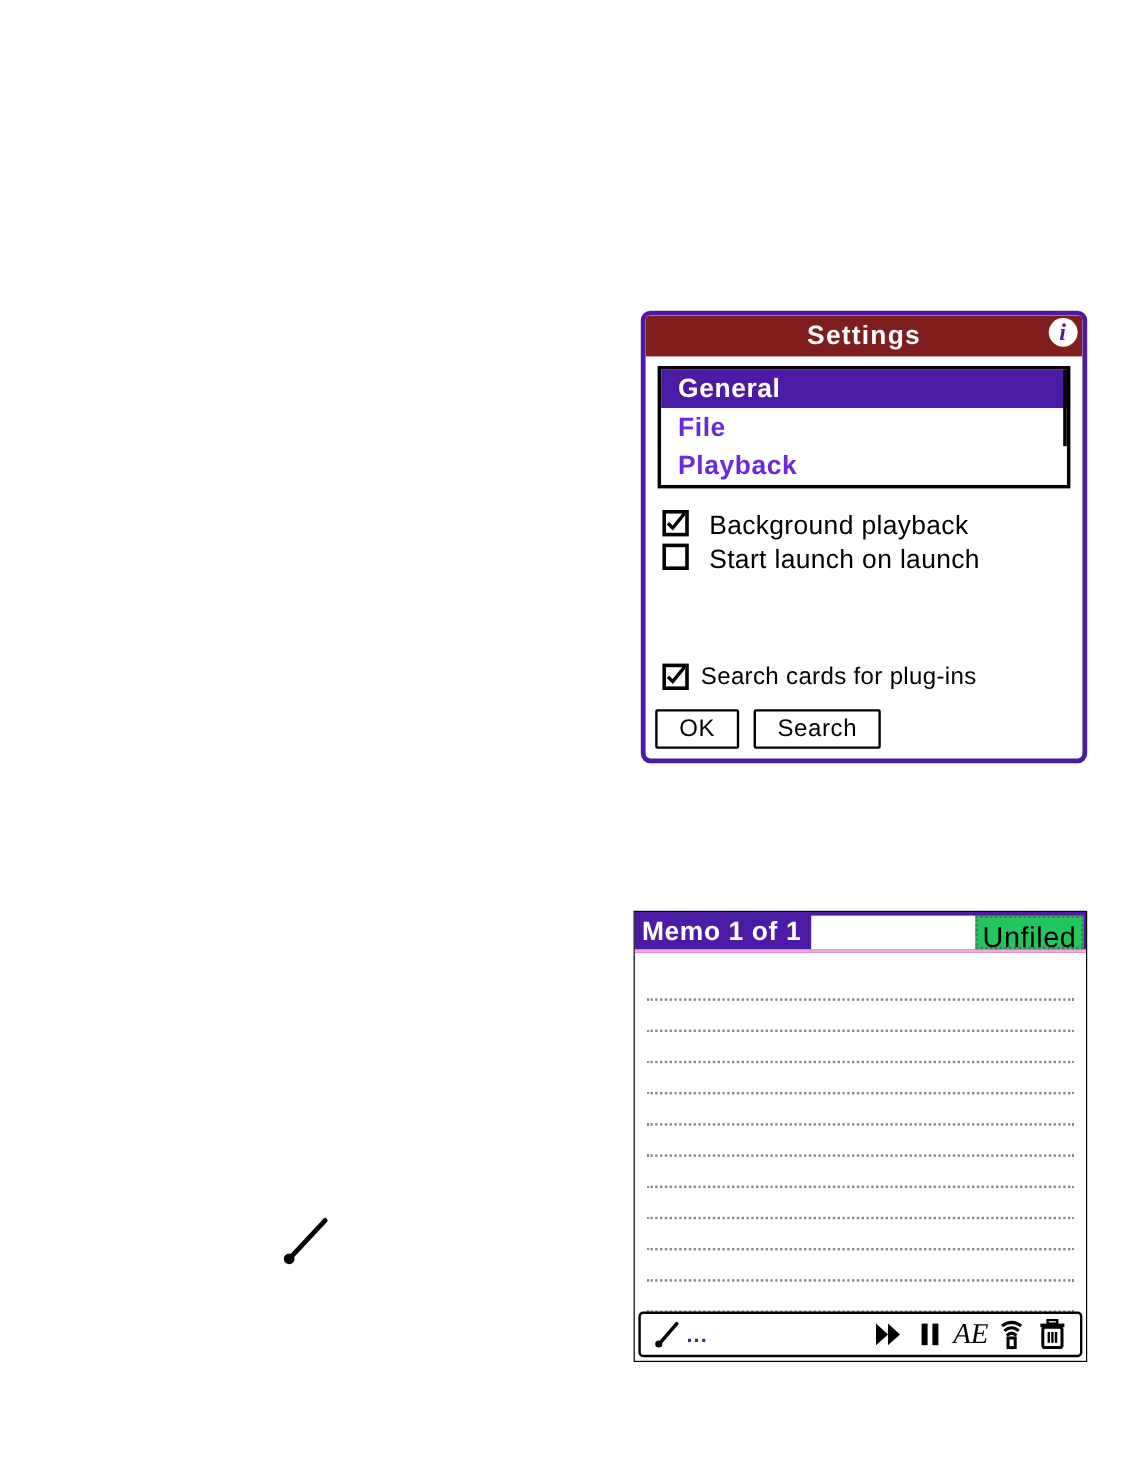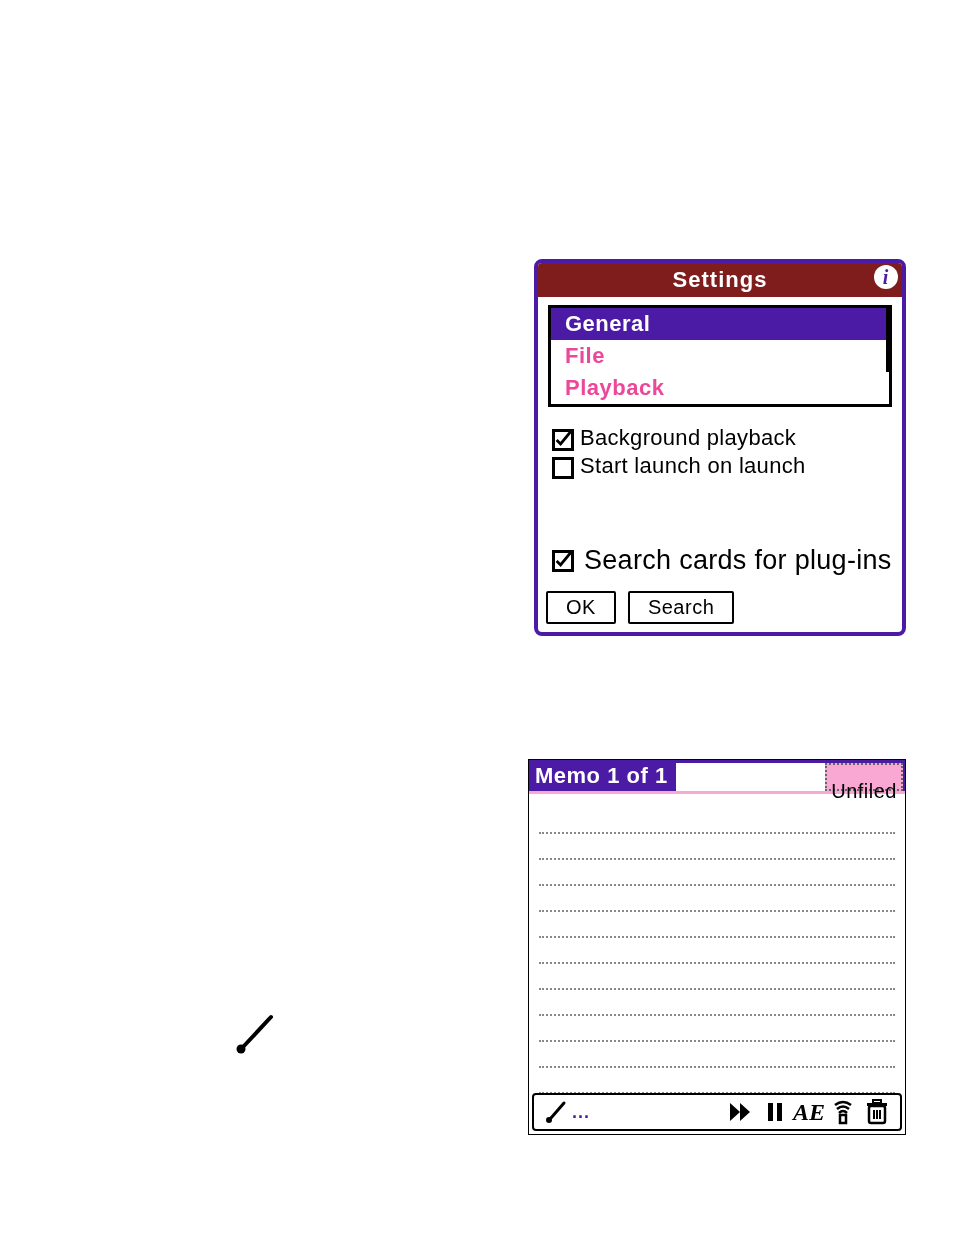--- a/index.html
+++ b/index.html
@@ -59,58 +59,57 @@
     margin: 8px 10px 0 10px;
     border: 3px solid #000;
     flex-direction: column;
   }
   .tab {
     padding: 3px 14px;
     font-size: 22px;
     font-weight: bold;
     border-right: 3px solid #000;
     background: #ffffff;
-    color: #ec4899;
+    color: #6d28d9;
     cursor: pointer;
     letter-spacing: 0.5px;
   }
   .tab:last-child { border-right: none; }
   .tab.active {
     background: #4b1ba6;
     color: #ffffff;
   }
   .options-area {
     padding: 18px 12px 0 14px;
   }
   .check-row {
     display: flex;
-    align-items: flex-end;
-    gap: 6px;
+    align-items: flex-start;
+    gap: 17px;
     font-size: 22px;
     margin-bottom: 2px;
     letter-spacing: 0.3px;
   }
   .checkbox {
     width: 22px;
     height: 22px;
     border: 3px solid #000;
     display: inline-flex;
     align-items: center;
     justify-content: center;
     flex-shrink: 0;
   }
   .checkbox svg { width: 18px; height: 18px; }
   .lower-option {
     position: absolute;
     left: 14px;
     bottom: 56px;
     display: flex;
-    align-items: center;
     gap: 10px;
-    font-size: 27px;
+    font-size: 20px;
     letter-spacing: 0.3px;
   }
   .button-row {
     position: absolute;
     left: 8px;
     bottom: 8px;
     display: flex;
     gap: 12px;
   }
   .pill-button {
@@ -146,24 +145,24 @@
     font-weight: bold;
     padding: 3px 8px 0 6px;
     letter-spacing: 0.5px;
   }
   .memo-title-gap {
     flex: 1;
     background: #ffffff;
     margin-top: 3px;
   }
   .memo-category {
-    background: #f9a8d4;
+    background: #22c55e;
     color: #000;
-    font-size: 20px;
-    padding: 15px 4px 0 4px;
+    font-size: 24px;
+    padding: 3px 4px 0 4px;
     margin: 3px 2px 0 0;
     border: 2px dotted #666;
     cursor: pointer;
     letter-spacing: 0.5px;
   }
   .memo-lines {
     padding: 14px 10px 0 10px;
   }
   .memo-line {
     height: 26px;
@@ -197,21 +196,21 @@
     color: #4b1ba6;
     font-weight: bold;
     font-size: 18px;
     margin-left: -2px;
     letter-spacing: 1px;
   }
   .ae-text {
     font-family: Georgia, 'Times New Roman', serif;
     font-style: italic;
     font-size: 24px;
-    font-weight: 700;
+    font-weight: 400;
   }
 
   
   .stylus-mark {
     position: absolute;
     left: 233px;
     top: 1013px;
     width: 44px;
     height: 44px;
   }

